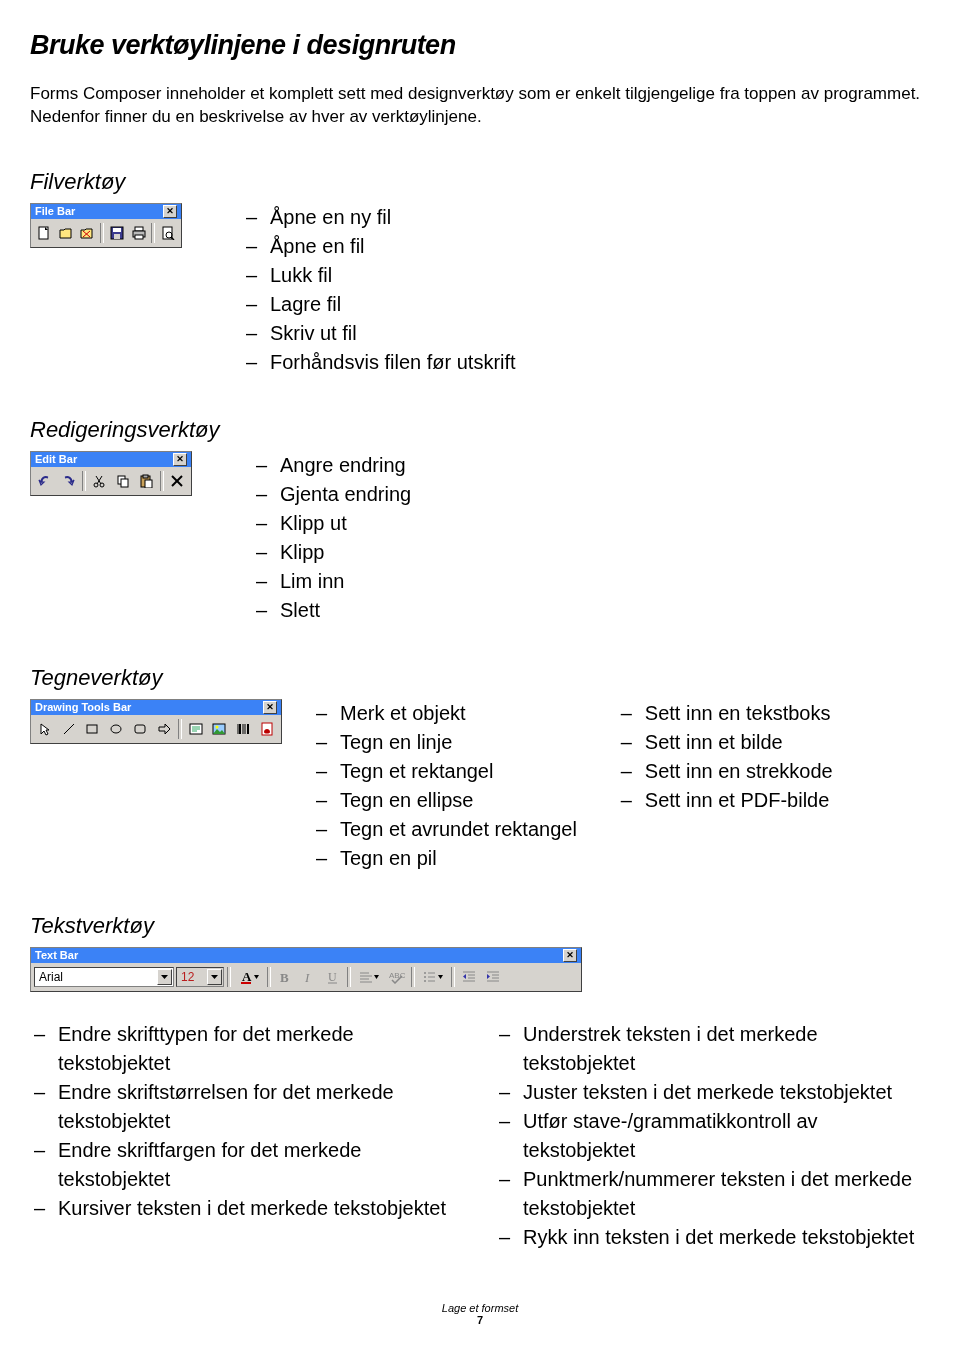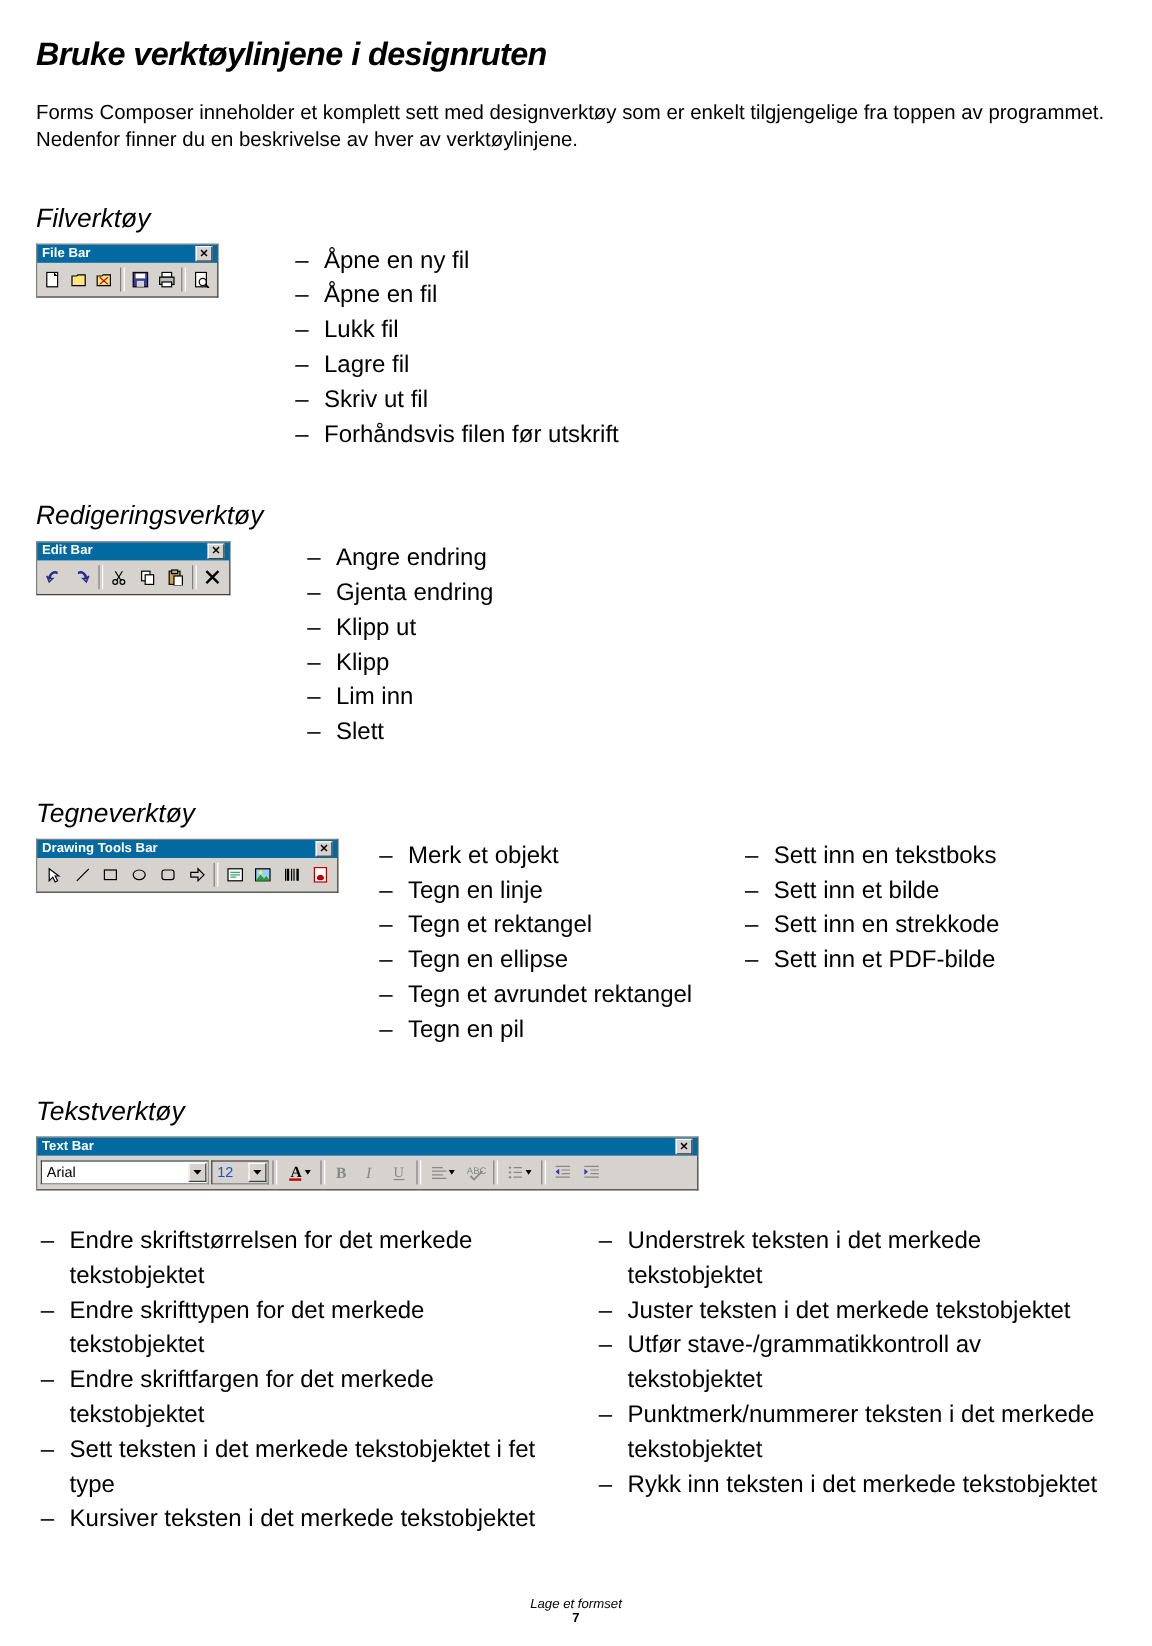--- a/index.html
+++ b/index.html
@@ -72,21 +72,21 @@
   .tb {
     background: #d6d3ce;
     border: 1px solid #808080;
     border-right-color: #404040;
     border-bottom-color: #404040;
     display: inline-block;
     font-size: 11px;
     font-family: "MS Sans Serif", Arial, sans-serif;
   }
   .tb-title {
-    background: #0369a1;
+    background: #3b82f6;
     color: #fff;
     font-weight: bold;
     padding: 1px 4px;
     display: flex;
     justify-content: space-between;
     align-items: center;
     font-size: 11px;
   }
   .tb-close {
     width: 12px;
@@ -132,21 +132,21 @@
     border-top-color: #404040;
     border-left-color: #404040;
     font-size: 12px;
     padding: 1px 4px;
     display: flex;
     align-items: center;
     justify-content: space-between;
   }
   .tb-input.dis {
     background: #d6d3ce;
-    color: #1d4ed8;
+    color: #b91c1c;
   }
   .dd-arrow {
     width: 13px;
     height: 14px;
     background: #d6d3ce;
     border: 1px solid #fff;
     border-right-color: #404040;
     border-bottom-color: #404040;
     display: flex;
     align-items: center;
@@ -495,24 +495,23 @@
               <line x1="6" y1="8" x2="13" y2="8" stroke="#888"></line>
               <line x1="1" y1="11" x2="13" y2="11" stroke="#888"></line>
               <path d="M1 4 L1 9 L4 6.5 Z" fill="#33a"></path>
             </svg>
           </div>
       </div>
     </div>
   </div>
   <div class="two-col">
     <ul>
+      <li>Endre skrifttypen for det merkede tekstobjektet</li>
       <li>Endre skriftstørrelsen for det merkede tekstobjektet</li>
-      <li>Endre skrifttypen for det merkede tekstobjektet</li>
       <li>Endre skriftfargen for det merkede tekstobjektet</li>
-      <li>Sett teksten i det merkede tekstobjektet i fet type</li>
       <li>Kursiver teksten i det merkede tekstobjektet</li>
     </ul>
     <ul>
       <li>Understrek teksten i det merkede tekstobjektet</li>
       <li>Juster teksten i det merkede tekstobjektet</li>
       <li>Utfør stave-/grammatikkontroll av tekstobjektet</li>
       <li>Punktmerk/nummerer teksten i det merkede tekstobjektet</li>
       <li>Rykk inn teksten i det merkede tekstobjektet</li>
     </ul>
   </div>

